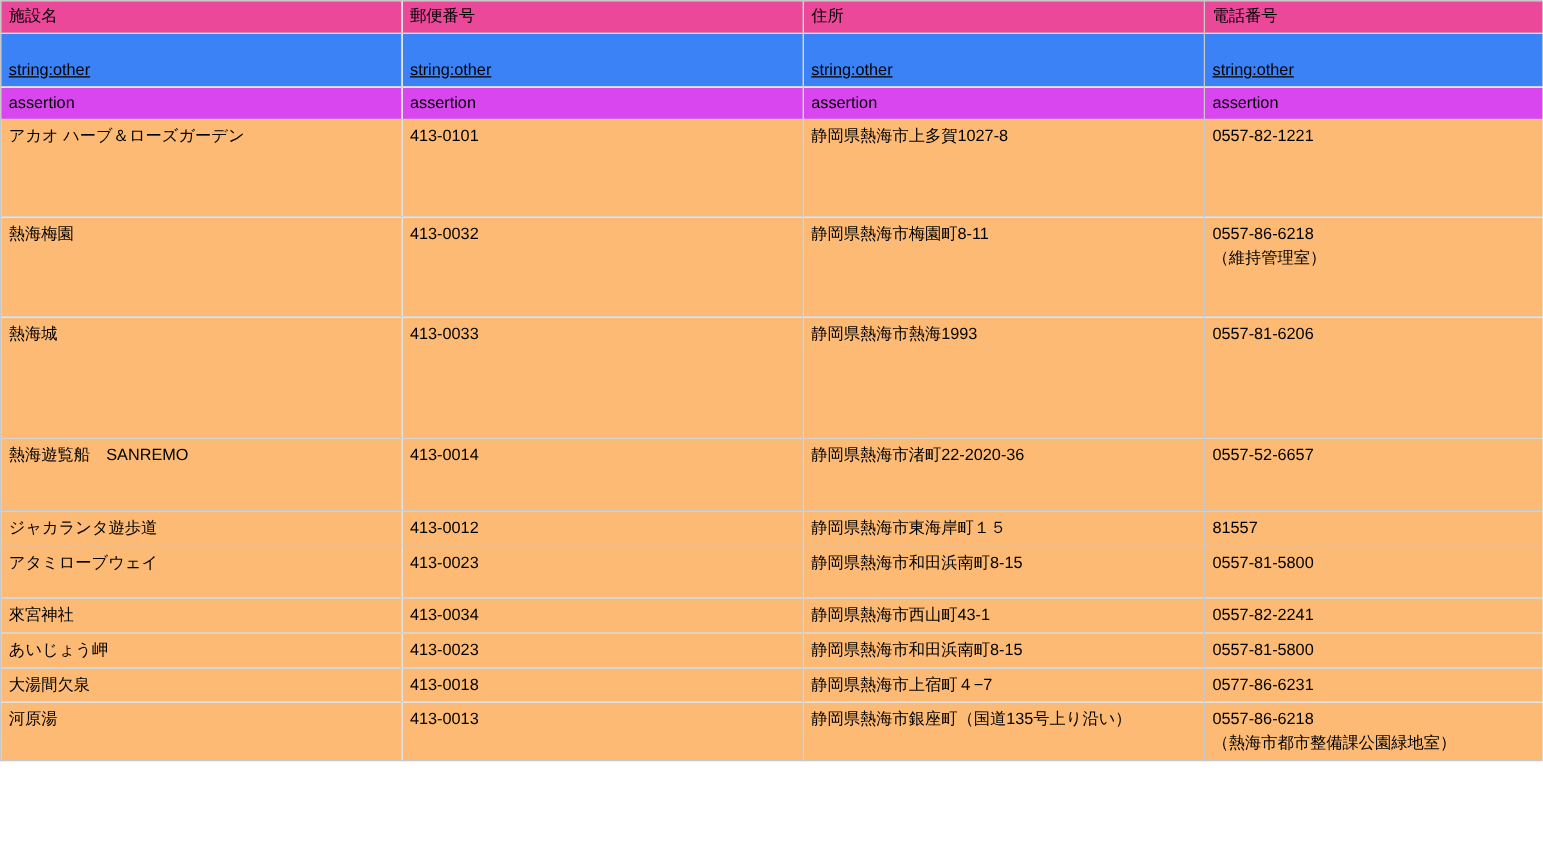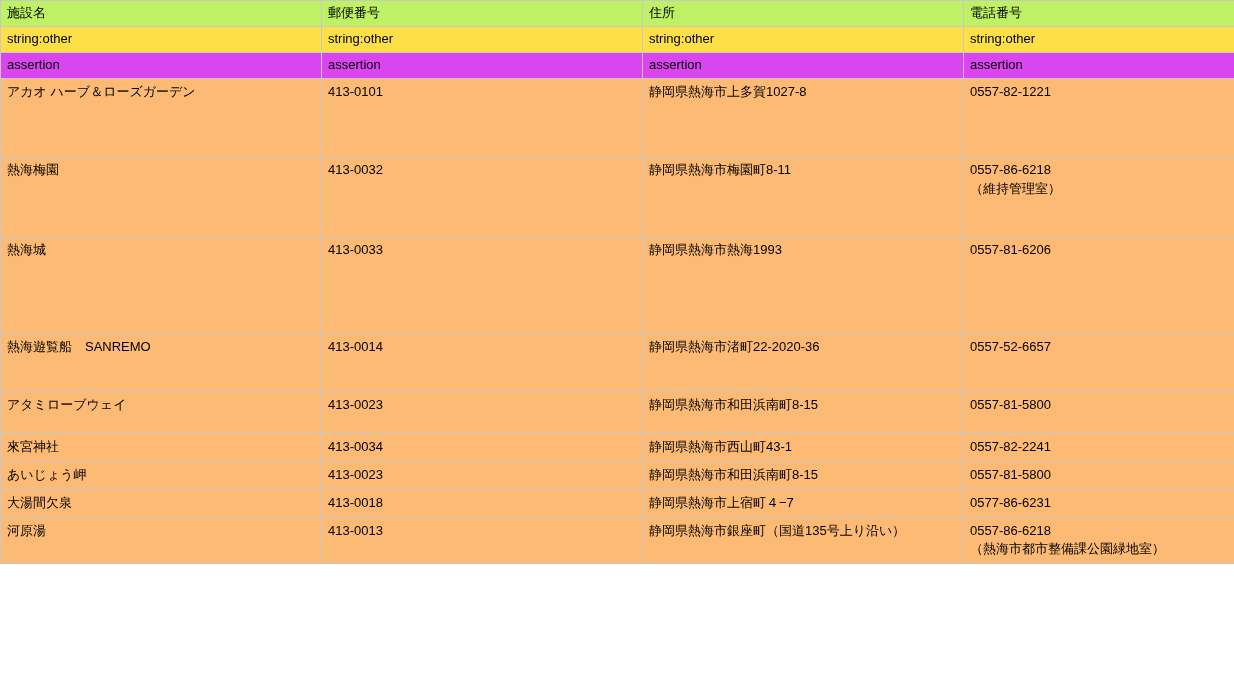--- a/index.html
+++ b/index.html
@@ -32,30 +32,31 @@
     white-space: pre-wrap;
     word-break: break-all;
   }
   
   col.c0 { width: 321px; }
   col.c1 { width: 321px; }
   col.c2 { width: 321px; }
   col.c3 { width: 271px; }
 
   tr.header-row td {
-    background: #bef264;
+    background: #ec4899;
     height: 19px;
     padding-top: 3px;
     padding-bottom: 3px;
   }
   tr.type-row td {
-    background: #fde047;
+    background: #3b82f6;
     height: 19px;
-    padding-top: 3px;
+    padding-top: 20px;
     padding-bottom: 3px;
+    text-decoration: underline;
   }
   tr.assert-row td {
     background: #d946ef;
     height: 19px;
     padding-top: 3px;
     padding-bottom: 3px;
   }
   tr.data-row td {
     background: #fdba74;
   }
@@ -122,20 +123,26 @@
       <td>413-0033</td>
       <td>静岡県熱海市熱海1993</td>
       <td>0557-81-6206</td>
     </tr>
     <tr class="data-row h58">
       <td>熱海遊覧船　SANREMO</td>
       <td>413-0014</td>
       <td>静岡県熱海市渚町22-2020-36</td>
       <td>0557-52-6657</td>
     </tr>
+    <tr class="data-row h26">
+      <td>ジャカランタ遊歩道</td>
+      <td>413-0012</td>
+      <td>静岡県熱海市東海岸町１５</td>
+      <td class="num">81557</td>
+    </tr>
     <tr class="data-row h42">
       <td>アタミローブウェイ</td>
       <td>413-0023</td>
       <td>静岡県熱海市和田浜南町8-15</td>
       <td>0557-81-5800</td>
     </tr>
     <tr class="data-row h26">
       <td>來宮神社</td>
       <td>413-0034</td>
       <td>静岡県熱海市西山町43-1</td>

